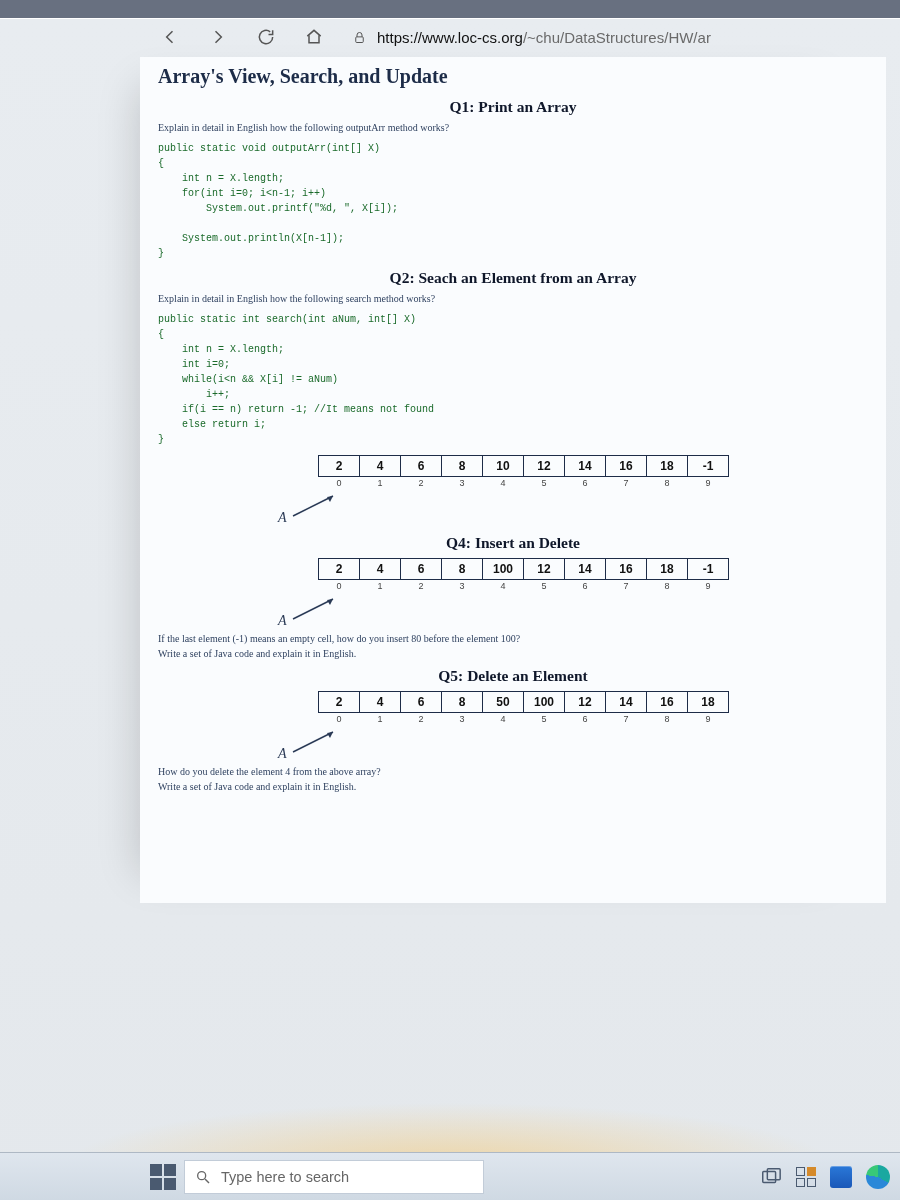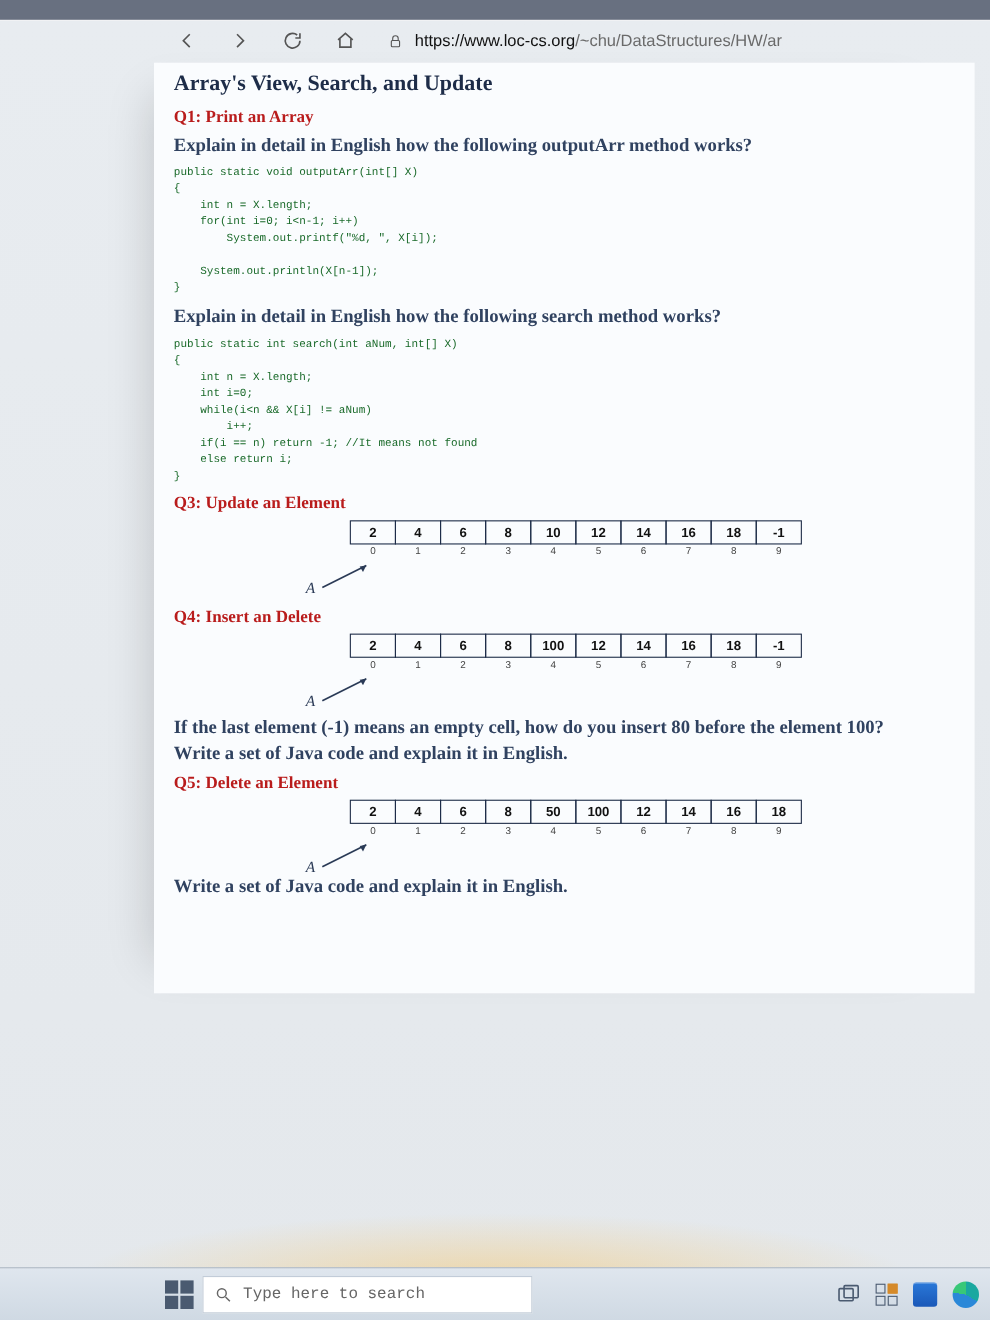--- a/index.html
+++ b/index.html
@@ -44,22 +44,22 @@
     background: #fafcfe;
     margin: 0 14px 0 140px;
     height: 846px;
     padding: 8px 18px 4px 18px;
     color: #2a3a56;
     font-family: "Times New Roman", Georgia, serif;
     box-shadow: -30px 0 40px -30px rgba(0,0,0,0.18);
     position: relative;
   }
   .page h1 { font-size: 20px; font-weight: bold; margin-bottom: 10px; color:#1d2c48; }
-  .page h2 { font-size: 15.5px; font-weight: bold; margin: 8px 0 6px; color:#b91c1c; }
-  .page .narr { font-size: 17px; color:#304260; margin: 4px 0 8px; font-weight: bold; }
+  .page h2 { font-size: 15.5px; font-weight: bold; margin: 8px 0 6px; color:#0f172a;text-align:center; }
+  .page .narr { font-size: 10px; color:#304260; margin: 4px 0 8px; }
   pre.code {
     font-family: Consolas, "Courier New", monospace;
     font-size: 10px;
     line-height: 1.5;
     color: #1a6a2a;
     white-space: pre;
     margin: 2px 0 8px;
   }
 
   .array-block { margin: 6px 0 2px 160px; }
@@ -100,21 +100,21 @@
   .start-btn { width:26px; height:26px; display:grid; grid-template-columns:1fr 1fr; grid-template-rows:1fr 1fr; gap:2px; cursor:pointer;}
   .start-btn div{ background:#4a5a70; }
   .search-box {
     flex: 0 0 300px;
     height: 34px;
     background:#fff;
     border:1px solid #c2ccd8;
     display:flex; align-items:center;
     padding: 0 10px; gap:10px;
     color:#666; font-size:14.5px;
-    font-family: Liberation Mono, monospace;
+    font-family: Liberation Sans, sans-serif;
   }
   .search-box svg{ width:16px; height:16px; stroke:#666; stroke-width:2; fill:none;}
   .tray { margin-left:auto; display:flex; gap:14px; align-items:center; }
   .tray .ico { width:22px; height:22px; }
   .tray .sq4 { display:grid; grid-template-columns:1fr 1fr; grid-template-rows:1fr 1fr; gap:2px; width:20px; height:20px;}
   .tray .sq4 div{ border:1.5px solid #4a5a70; }
   .tray .sq4 .hl{ background:#d58a2a; border-color:#d58a2a;}
   .tray .badge { width:22px; height:22px; border-radius:3px; background:linear-gradient(#2a78d8,#1a58b8); box-shadow:inset 0 1px 0 rgba(255,255,255,.3);}
   .tray .edge {
     width:24px; height:24px; border-radius:50%;
@@ -162,32 +162,32 @@
     <div class="narr">Explain in detail in English how the following outputArr method works?</div>
     <pre class="code">public static void outputArr(int[] X)
 {
     int n = X.length;
     for(int i=0; i&lt;n-1; i++)
         System.out.printf("%d, ", X[i]);
 
     System.out.println(X[n-1]);
 }</pre>
 
+    <h2>Q2: Seach an Element from an Array</h2>
     <div class="narr">Explain in detail in English how the following search method works?</div>
     <pre class="code">public static int search(int aNum, int[] X)
 {
     int n = X.length;
     int i=0;
     while(i&lt;n &amp;&amp; X[i] != aNum)
         i++;
     if(i == n) return -1; //It means not found
     else return i;
 }</pre>
 
-    <h2>Q3: Update an Element</h2>
     <div class="array-block">
       <div class="array-row">
           <div class="cell">2</div>
           <div class="cell">4</div>
           <div class="cell">6</div>
           <div class="cell">8</div>
           <div class="cell">10</div>
           <div class="cell">12</div>
           <div class="cell">14</div>
           <div class="cell">16</div>
@@ -279,20 +279,21 @@
           <div class="idx">9</div>
         </div>
       <div class="arrow-row">
         <span class="A">A</span>
         <svg viewBox="0 0 60 30">
             <line x1="6" y1="26" x2="46" y2="6" stroke="#2a3a56" stroke-width="1.5"></line>
             <polygon points="46,6 40,7 43,12" fill="#2a3a56"></polygon>
           </svg>
       </div>
     </div>
+    <div class="narr">How do you delete the element 4 from the above array?</div>
     <div class="narr" style="margin-top:-4px">Write a set of Java code and explain it in English.</div>
   </div>
 
 </div>
 
 <div class="bottom-glow"></div>
 
 <div class="taskbar">
   <div class="start-btn">
       <div></div>

